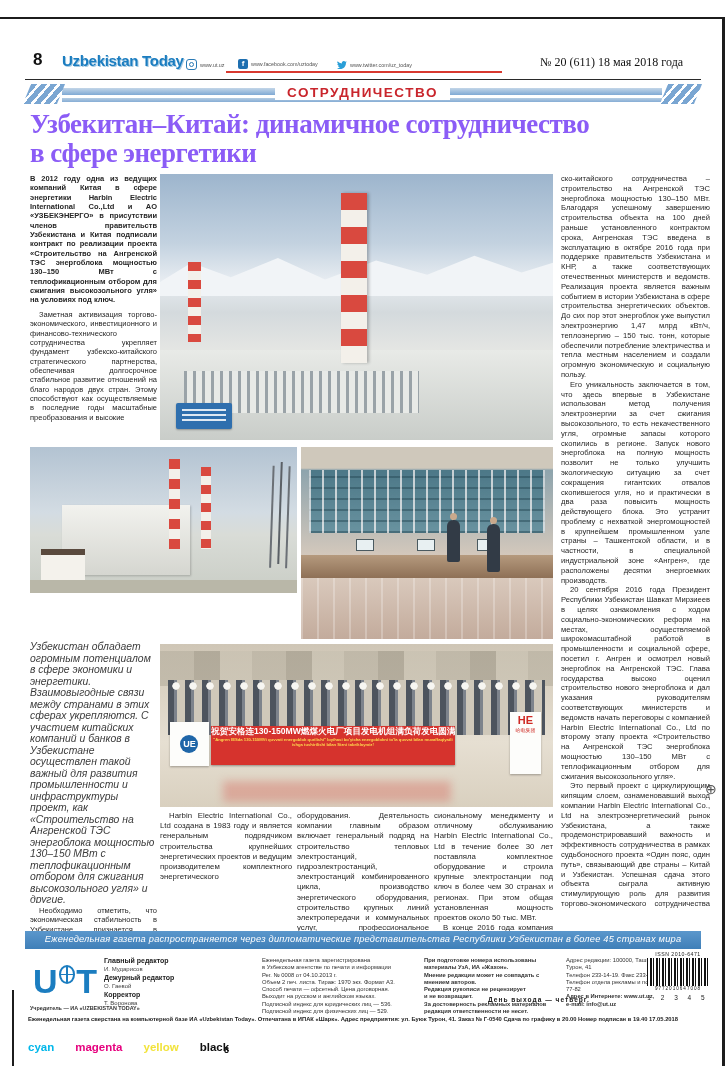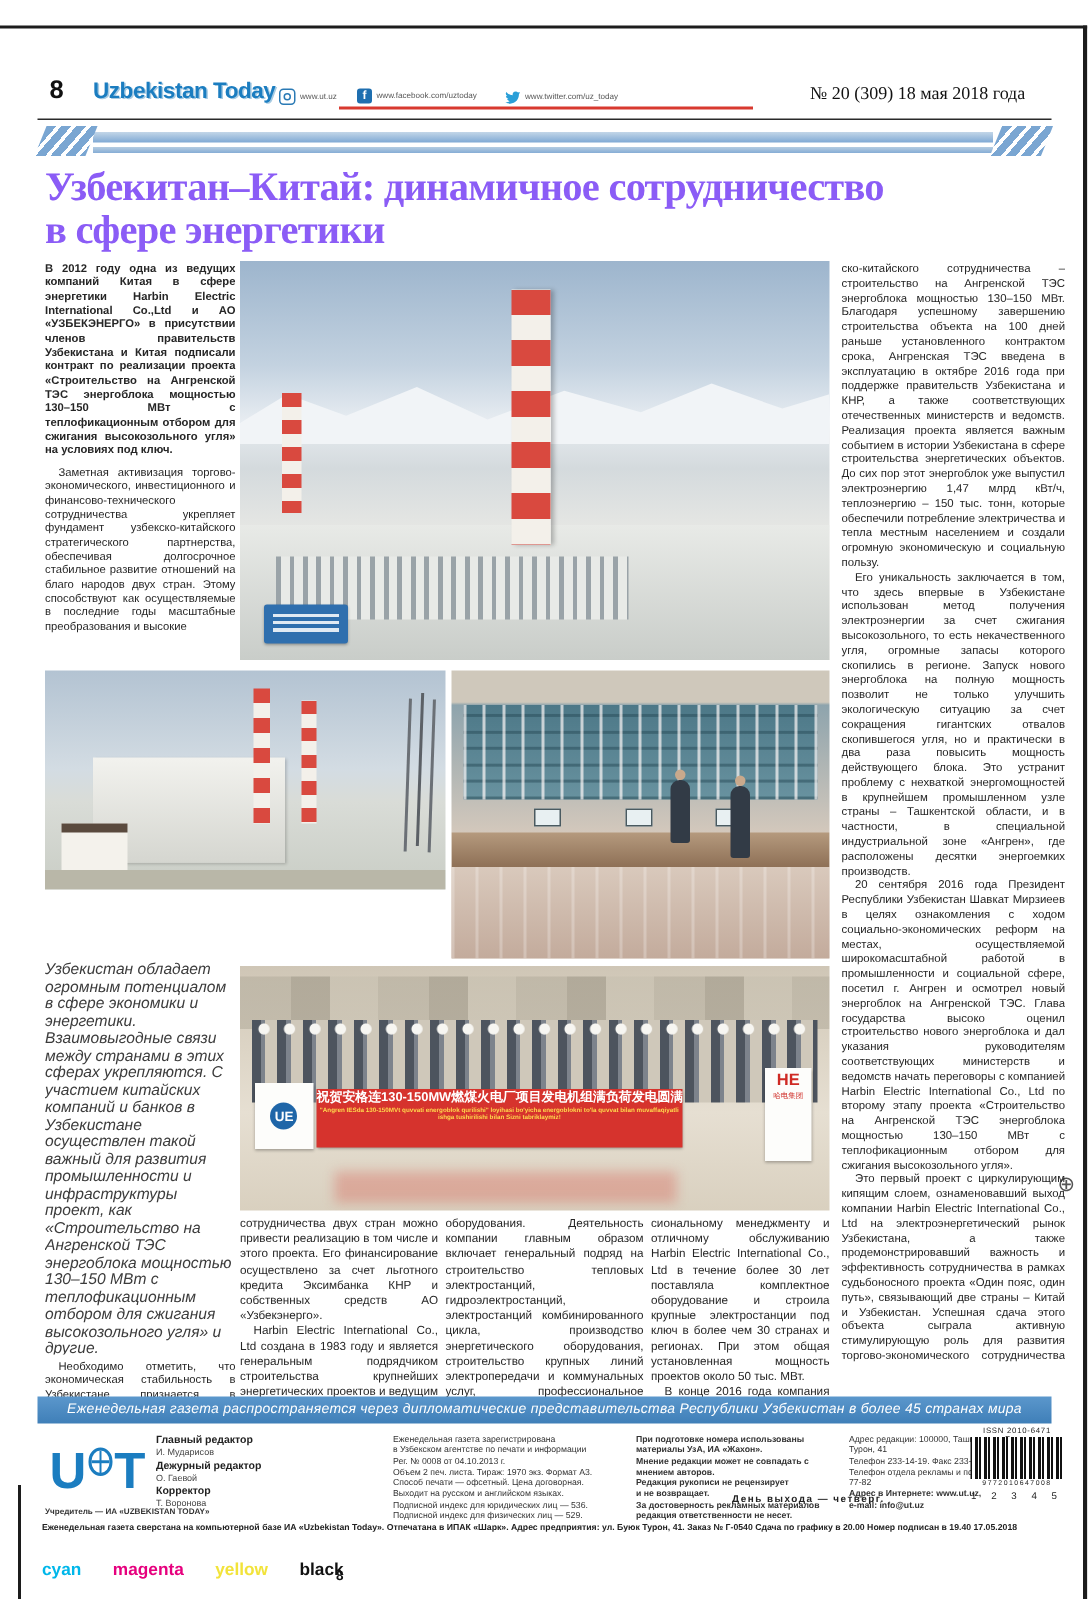--- a/index.html
+++ b/index.html
@@ -154,27 +154,30 @@
     <span class="icon-fb">f</span>
     <span class="soc-url">www.facebook.com/uztoday</span>
   </div>
   <div class="abs soc" style="left:336px;">
     <svg viewBox="0 0 24 24" width="11" height="11">
         <path fill="#2a9fd8" d="M23 5c-.8.4-1.7.6-2.6.8a4.5 4.5 0 0 0-7.7 4.1A12.8 12.8 0 0 1 3.4 5a4.5 4.5 0 0 0 1.4 6 4.4 4.4 0 0 1-2-.5v.1a4.5 4.5 0 0 0 3.6 4.4 4.6 4.6 0 0 1-2 .1 4.5 4.5 0 0 0 4.2 3.1A9 9 0 0 1 2 20a12.7 12.7 0 0 0 6.9 2c8.3 0 12.8-6.9 12.8-12.8v-.6A9 9 0 0 0 23 5z"></path>
       </svg>
     <span class="soc-url">www.twitter.com/uz_today</span>
   </div>
 
-  <div class="abs issue">№ 20 (309) 18 мая 2018 года</div>
+  <div class="abs issue">№ 20 (611) 18 мая 2018 года</div>
   <div class="abs hdr-rule"></div>
 
   <div class="abs sec-bar1"></div>
   <div class="abs sec-bar2"></div>
   <div class="abs sec-cap" style="left:27px;"></div>
   <div class="abs sec-cap" style="left:664px;"></div>
+  <div class="abs sec-label">
+    <span>СОТРУДНИЧЕСТВО</span>
+  </div>
 
   <h1 class="abs headline" style="margin:0;">Узбекитан–Китай: динамичное сотрудничество в сфере энергетики</h1>
 
   <div class="abs bt" style="left:30px;top:174px;width:127px;height:268px;">
     <p class="lead" style="margin:0 0 5px 0;">В 2012 году одна из ведущих компаний Китая в сфере энергетики Harbin Electric International Co.,Ltd и АО «УЗБЕКЭНЕРГО» в присутствии членов правительств Узбекистана и Китая подписали контракт по реализации проекта «Строительство на Ангренской ТЭС энергоблока мощностью 130–150 МВт с теплофикационным отбором для сжигания высокозольного угля» на условиях под ключ.</p>
     <p class="ind" style="margin:0;">Заметная активизация торгово-экономического, инвестиционного и финансово-технического сотрудничества укрепляет фундамент узбекско-китайского стратегического партнерства, обеспечивая долгосрочное стабильное развитие отношений на благо народов двух стран. Этому способствуют как осуществляемые в последние годы масштабные преобразования и высокие</p>
   </div>
   <div class="abs pullquote" style="left:30px;top:641px;width:127px;height:262px;">Узбекистан обладает огромным потенциалом в сфере экономики и энергетики. Взаимовыгодные связи между странами в этих сферах укрепляются. С участием китайских компаний и банков в Узбекистане осуществлен такой важный для развития промышленности и инфраструктуры проект, как «Строительство на Ангренской ТЭС энергоблока мощностью 130–150 МВт с теплофикационным отбором для сжигания высокозольного угля» и другие.</div>
   <div class="abs bt" style="left:30px;top:906px;width:127px;height:29px;">
     <p class="ind" style="margin:0;">Необходимо отметить, что экономическая стабильность в Узбекистане признается в международном масштабе, и в качестве примера</p>
@@ -219,21 +222,20 @@
       <div class="uzline">"Angren IESda 130-150MVt quvvati energoblok qurilishi" loyihasi bo'yicha energoblokni to'la quvvat bilan muvaffaqiyatli ishga tushirilishi bilan Sizni tabriklaymiz!</div>
     </div>
     <div class="he-flag">
       <span class="he">HE</span>
       <span class="hecn">哈电集团</span>
     </div>
     <div class="reflect"></div>
   </div>
 
   <div class="abs bt2" style="left:160px;top:811px;width:132px;height:124px;">
-    <p style="margin:0;">сотрудничества двух стран можно привести реализацию в том числе и этого проекта. Его финансирование осуществлено за счет льготного кредита Эксимбанка КНР и собственных средств АО «Узбекэнерго».</p>
     <p class="ind" style="margin:0;">Harbin Electric International Co., Ltd создана в 1983 году и является генеральным подрядчиком строительства крупнейших энергетических проектов и ведущим производителем комплектного энергетического</p>
   </div>
   <div class="abs bt2" style="left:297px;top:811px;width:132px;height:124px;">
     <p style="margin:0;">оборудования. Деятельность компании главным образом включает генеральный подряд на строительство тепловых электростанций, гидроэлектростанций, электростанций комбинированного цикла, производство энергетического оборудования, строительство крупных линий электропередачи и коммунальных услуг, профессиональное послепродажное обслуживание электростанций. Благодаря передовой технике, профес-</p>
   </div>
   <div class="abs bt2" style="left:434px;top:811px;width:119px;height:124px;">
     <p style="margin:0;">сиональному менеджменту и отличному обслуживанию Harbin Electric International Co., Ltd в течение более 30 лет поставляла комплектное оборудование и строила крупные электростанции под ключ в более чем 30 странах и регионах. При этом общая установленная мощность проектов около 50 тыс. МВт.</p>
     <p class="ind" style="margin:0;">В конце 2016 года компания успешно закончила первый энергетический проект в рамках узбек-</p>
   </div>
 

